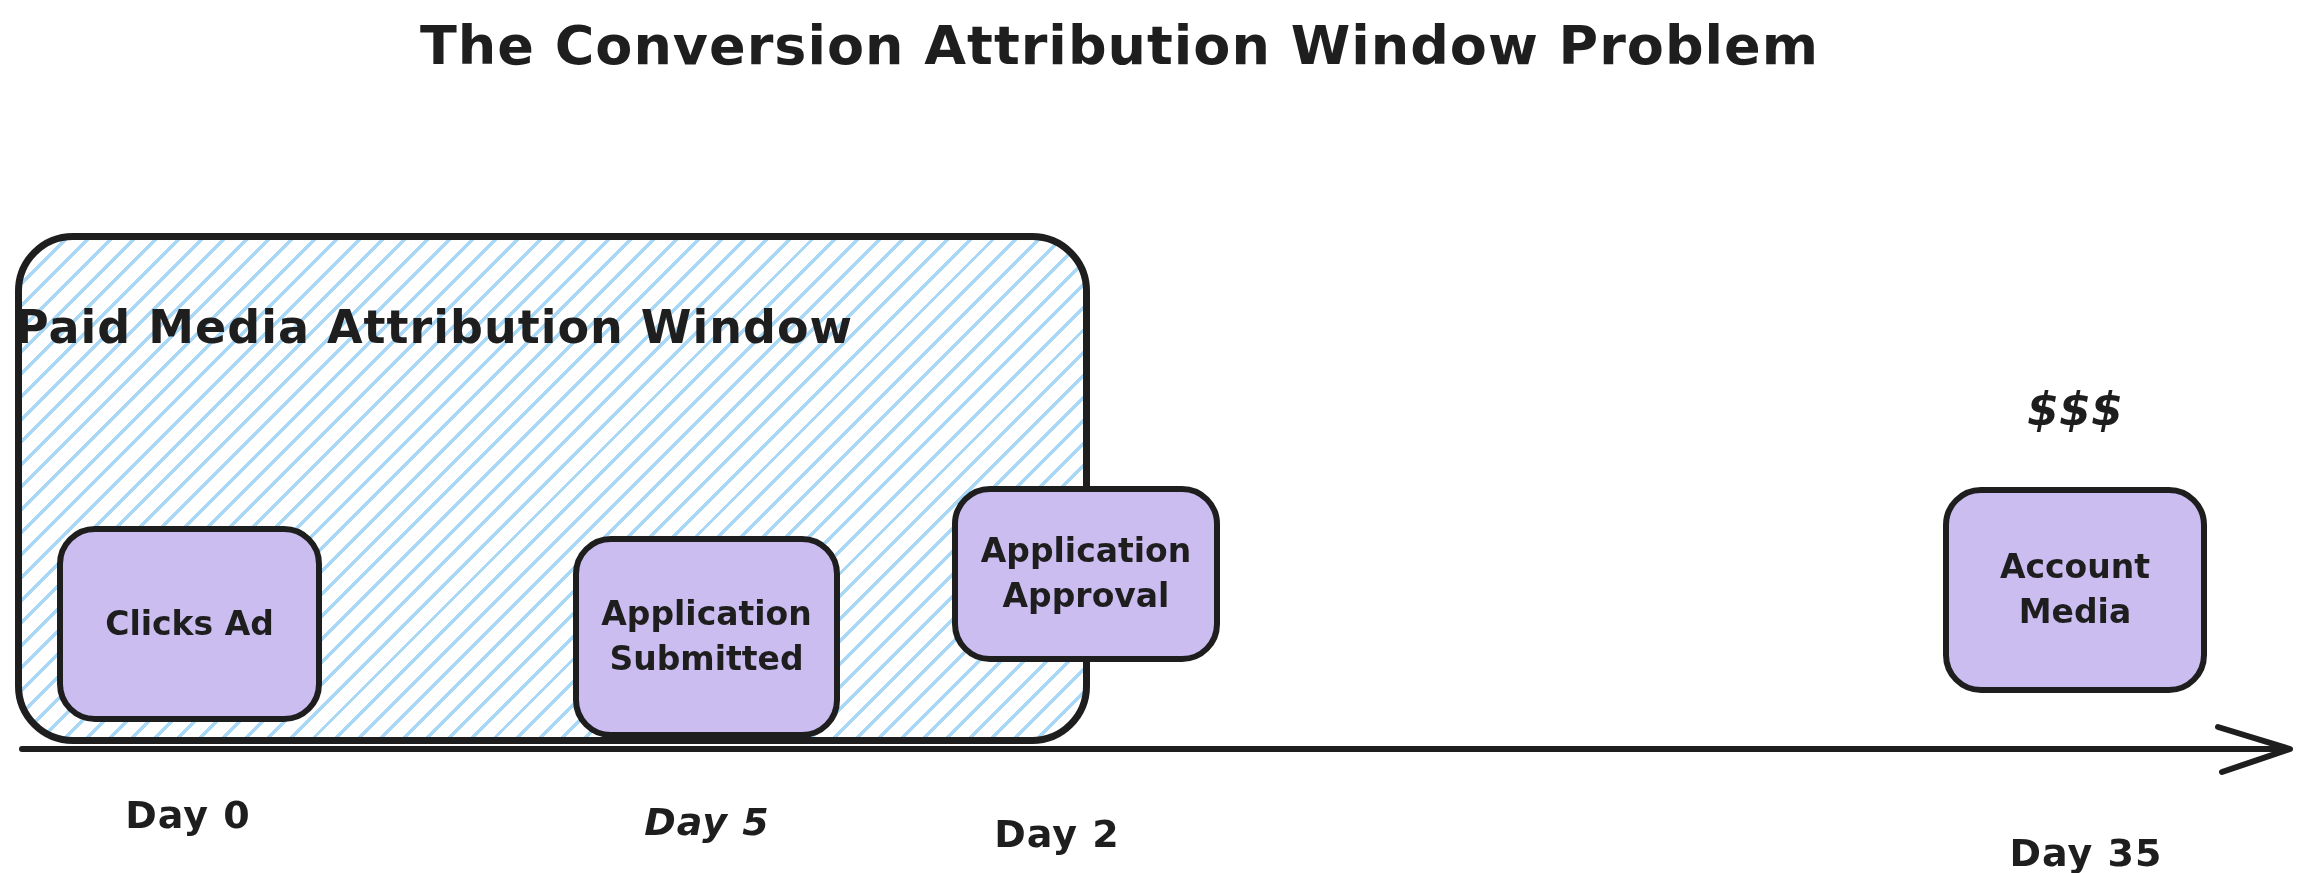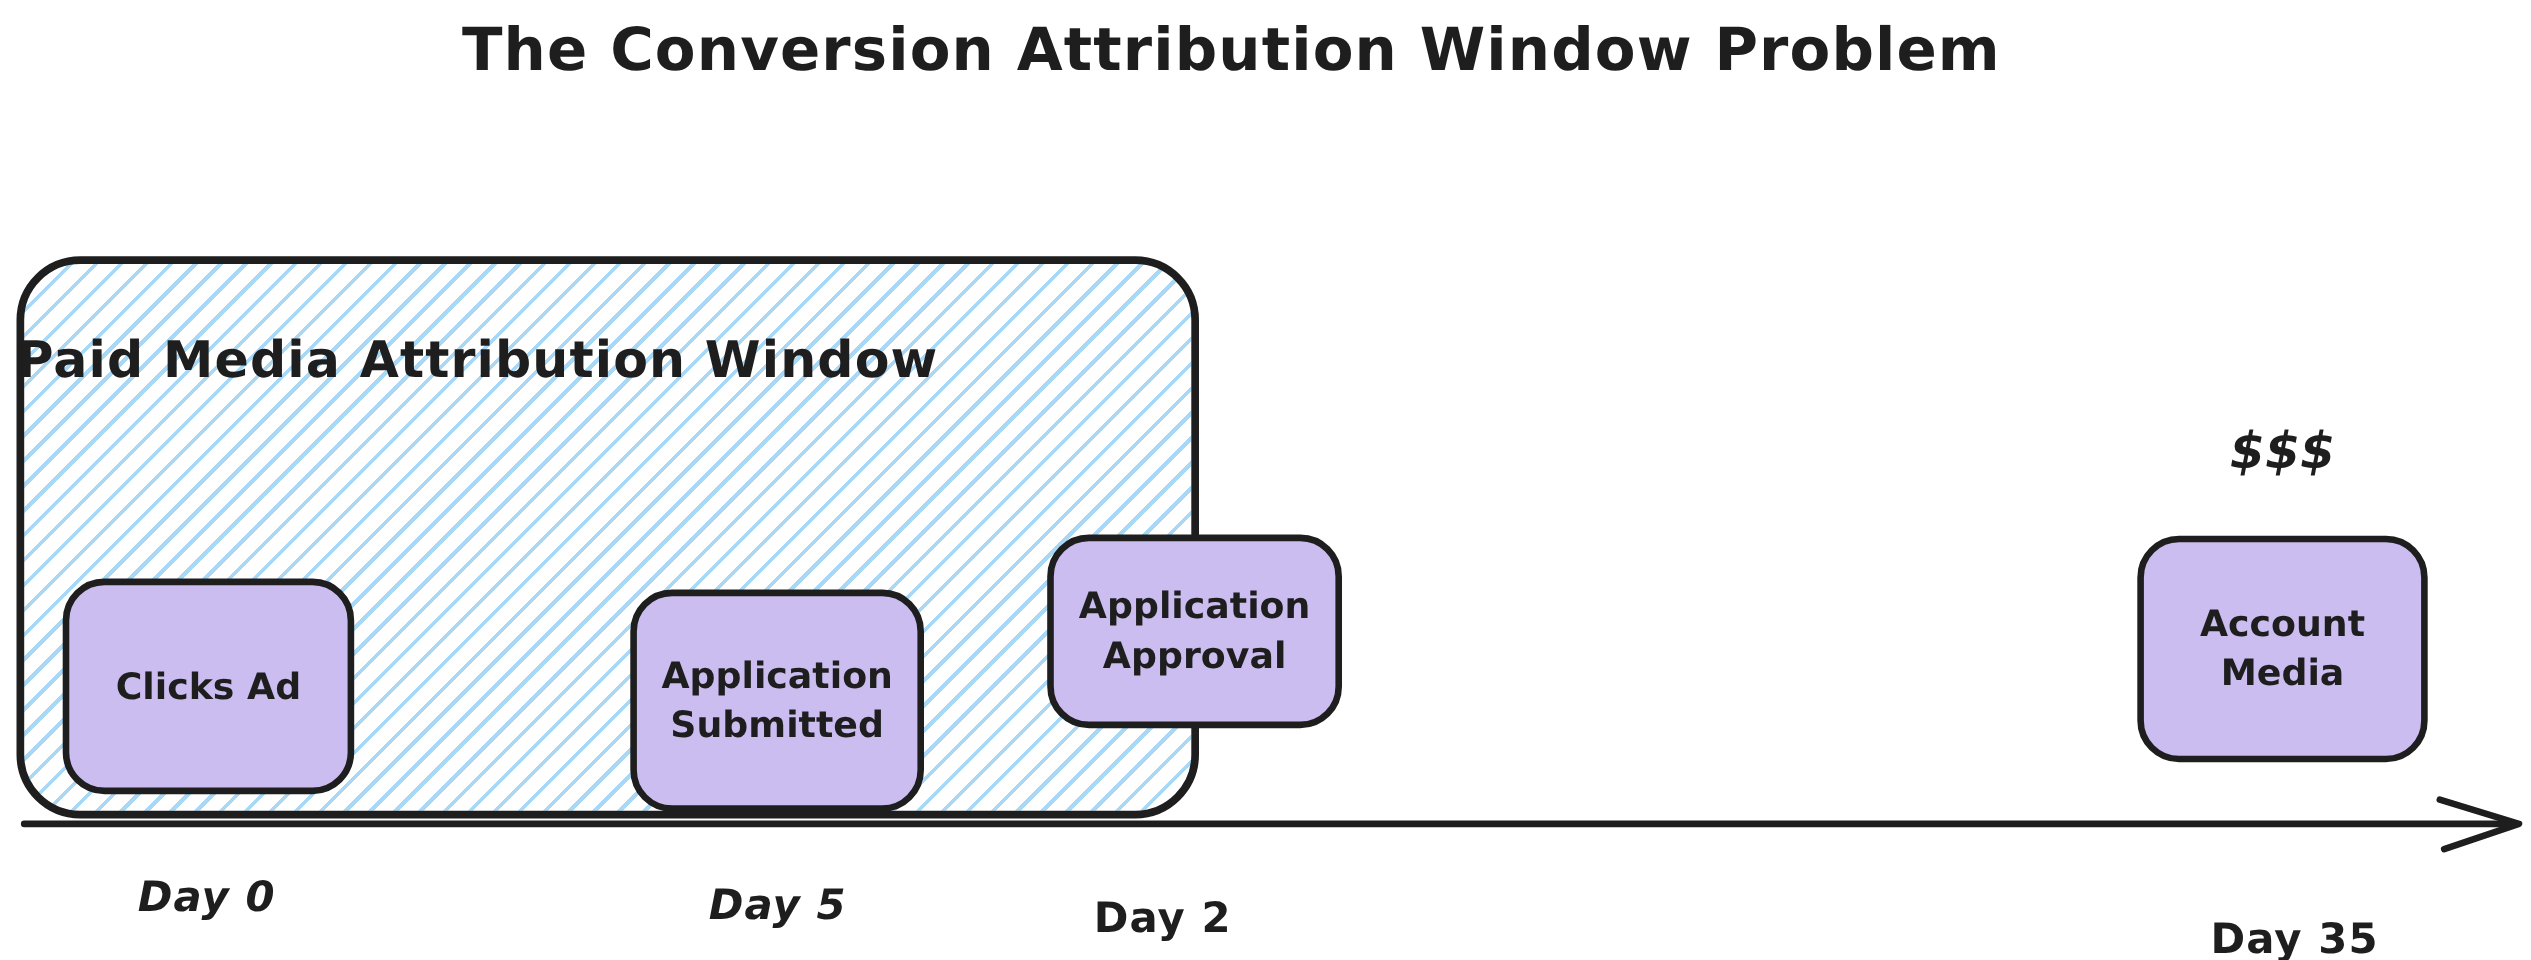--- a/index.html
+++ b/index.html
@@ -97,21 +97,21 @@
   }
   .day-label {
     position: absolute;
     transform: translateX(-50%);
     font-size: 38px;
     font-weight: bold;
     letter-spacing: 1px;
     color: #1e1e1e;
     white-space: nowrap;
   }
-  .day-0  { left: 188px;  top: 793px; font-style: italic; }
+  .day-0  { left: 188px;  top: 793px; }
   .day-5  { left: 707px;  top: 800px; font-style: italic; }
   .day-7  { left: 1057px; top: 812px; }
   .day-35 { left: 2086px; top: 831px; }
 </style>
 </head>
 <body>
 
 <div class="stage">
 
   <div class="title">The Conversion Attribution Window Problem</div>

